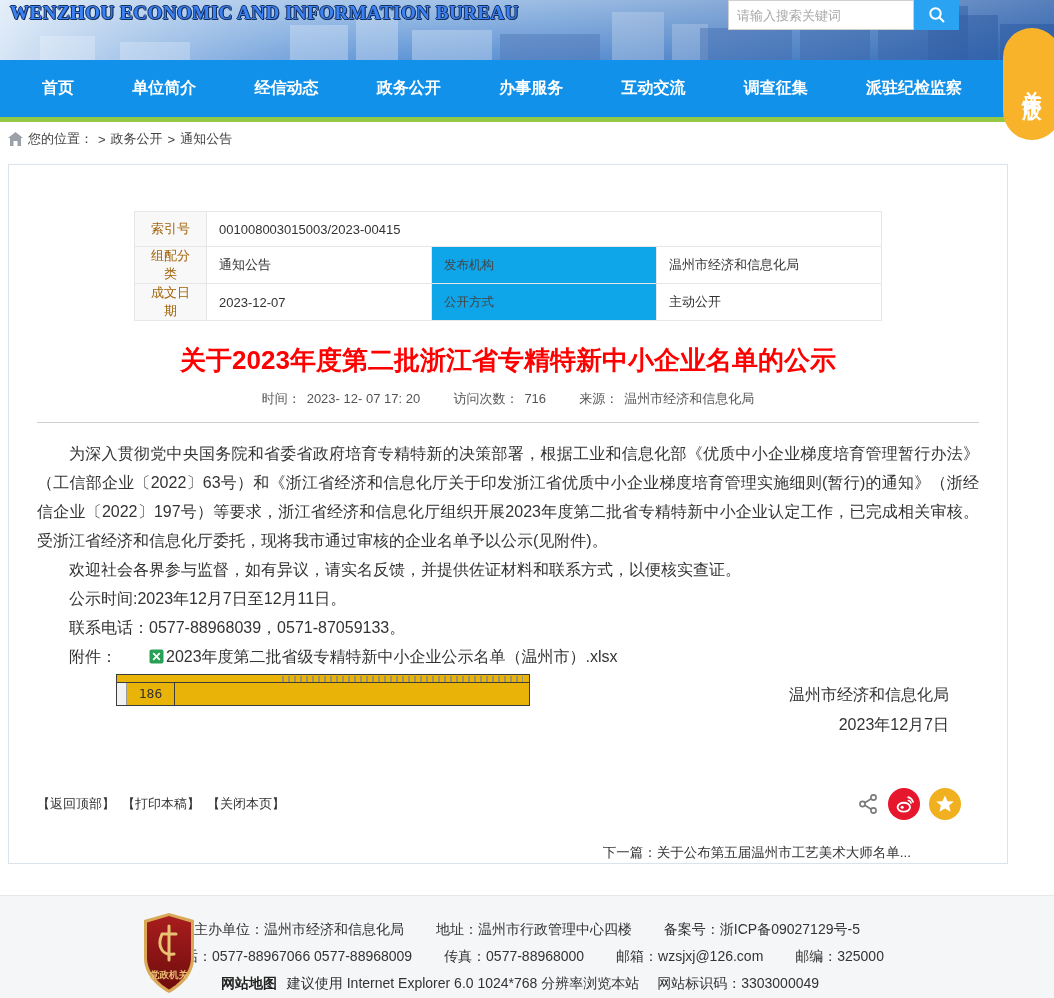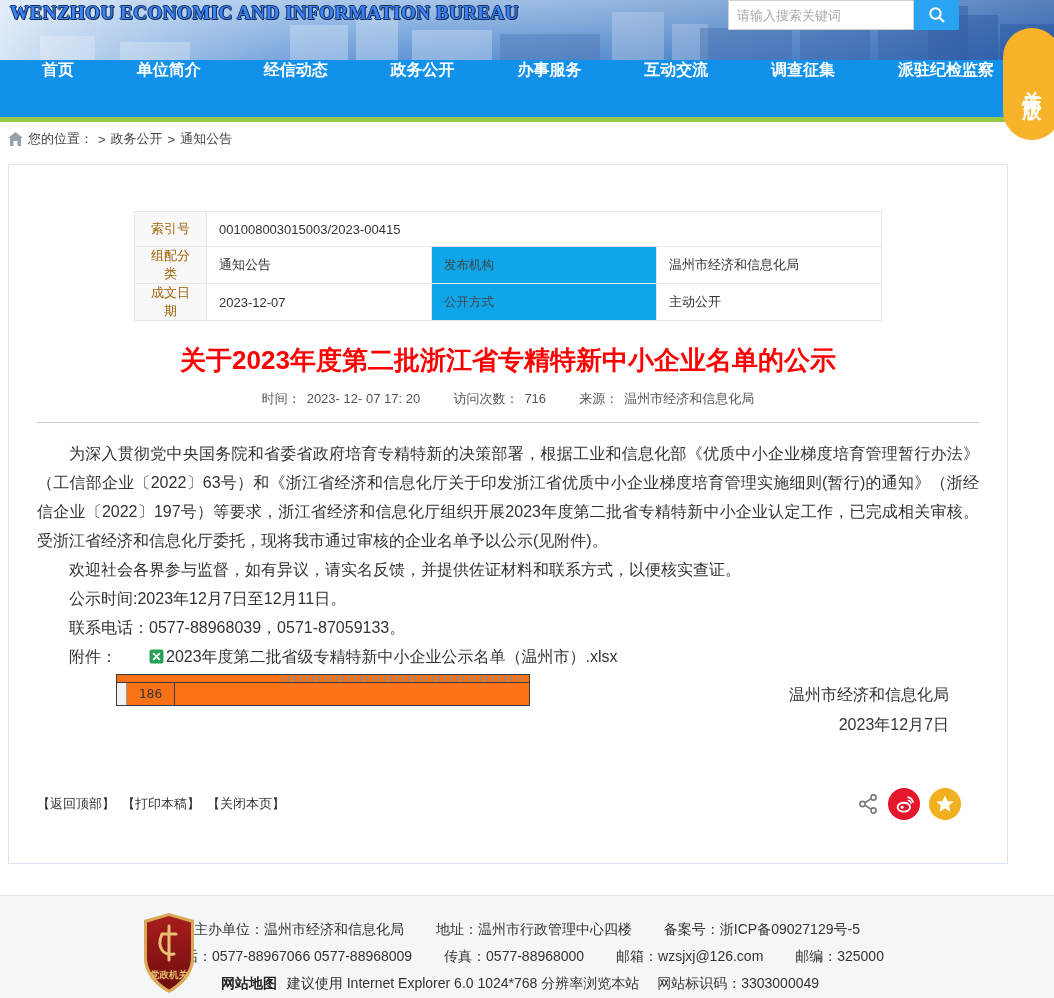--- a/index.html
+++ b/index.html
@@ -14,21 +14,21 @@
     color:#3b82f6; text-shadow:-1px 0 #16305e,1px 0 #16305e,0 -1px #16305e,0 1px #16305e,1px 1px #16305e; }
   .search-wrap { position:absolute; left:728px; top:0; z-index:3; display:flex; }
   .search-input { width:186px; height:30px; border:1px solid #cfcfcf; background:#fff; padding:0 8px; font-size:13px; color:#333; outline:none; }
   .search-input::placeholder { color:#a9a9a9; }
   .search-btn { width:45px; height:30px; border:none; background:#2aa3f2; cursor:pointer; display:flex; align-items:center; justify-content:center; }
   .care-badge { position:absolute; right:-7px; top:28px; z-index:60; width:58px; height:112px; border-radius:29px;
     background:#f9b32a; color:#fff; display:flex; align-items:center; justify-content:center;
     writing-mode:vertical-rl; text-orientation:upright; font-size:19px; font-weight:bold; letter-spacing:6px; cursor:pointer; }
 
   
-  .nav-bar { height:57px; background:#1191e9; display:flex; align-items:flex-start; justify-content:space-between; padding:0 60px 0 42px; position:relative; z-index:1; }
+  .nav-bar { height:57px; background:#1191e9; display:flex; align-items:center; justify-content:space-between; padding:0 92px 0 42px; position:relative; z-index:1; }
   .nav-item { color:#fff; font-size:16px; font-weight:bold; cursor:pointer; white-space:nowrap; }
   .green-strip { height:5px; background:#95c845; }
 
   
   .breadcrumb { height:34px; display:flex; align-items:center; padding-left:8px; font-size:13px; color:#444; gap:5px; }
   .breadcrumb a { color:#444; text-decoration:none; cursor:pointer; }
 
   
   .card { margin:8px 0 0 8px; width:1000px; height:700px; border:1px solid #dbe4ee; background:#fff; position:relative; }
 
@@ -43,21 +43,21 @@
   .article-meta span { margin:0 3px; }
   .meta-gap { display:inline-block; width:14px; }
   .divider { border-top:1px solid #cfcfcf; margin:14px 28px 0 28px; }
 
   .body-text { padding:16px 28px 0 28px; font-size:16px; line-height:29px; text-align:justify; }
   .body-text p { text-indent:2em; }
   .attach-line { text-indent:2em; }
   .attach-line .xlsx-icon { display:inline-block; vertical-align:-2px; margin-right:2px; }
   .attach-link { color:#333; text-decoration:none; cursor:pointer; }
 
-  .preview-box { margin:1px 0 0 79px; width:414px; border:1px solid #3c3c3c; background:#f97316; }
+  .preview-box { margin:1px 0 0 79px; width:414px; border:1px solid #3c3c3c; background:#eab308; }
   .clip-strip { height:6px; margin:1px 6px 0 165px; background:repeating-linear-gradient(90deg,#8a8a8a 0 2px,transparent 2px 6px); opacity:.8; }
   .preview-row { display:flex; height:23px; border-top:1px solid #3c3c3c; }
   .pr-sliver { width:10px; background:#f2f2f2; border-right:1px solid #9a9a9a; }
   .pr-num { width:48px; border-right:1px solid #3c3c3c; text-align:center; font-family:"DejaVu Sans Mono","Liberation Mono",monospace; font-size:13px; line-height:22px; }
   .pr-name { flex:1; padding-left:6px; font-size:14.5px; line-height:22px; white-space:nowrap; overflow:hidden;margin-top:20px; }
 
   .signature { margin-top:-26px; padding-right:30px; text-align:right; font-size:16px; line-height:30px; }
 
   .actions-row { margin-top:48px; padding:0 28px; display:flex; align-items:center; }
   .action-btns { display:flex; gap:7px; font-size:13px; color:#333; }
@@ -237,20 +237,23 @@
         </svg>
       </span>
       <span class="icon-circle qzone-bg">
         <svg width="20" height="20" viewBox="0 0 20 20">
           <polygon points="10,1.5 12.6,7.2 18.8,7.6 14.1,11.6 15.6,17.7 10,14.4 4.4,17.7 5.9,11.6 1.2,7.6 7.4,7.2" fill="#fff"></polygon>
         </svg>
       </span>
     </div>
   </div>
 
+  <div class="next-post">
+    <a>下一篇：关于公布第五届温州市工艺美术大师名单...</a>
+  </div>
 </div>
 
 <div class="site-footer">
   <span class="emblem">
     <svg width="58" height="82" viewBox="0 0 58 82">
       <defs>
         <linearGradient id="shieldRed" x1="0" y1="0" x2="0" y2="1">
           <stop offset="0" stop-color="#a81d1d"></stop>
             <stop offset="1" stop-color="#6f0d0d"></stop>
         </linearGradient>

